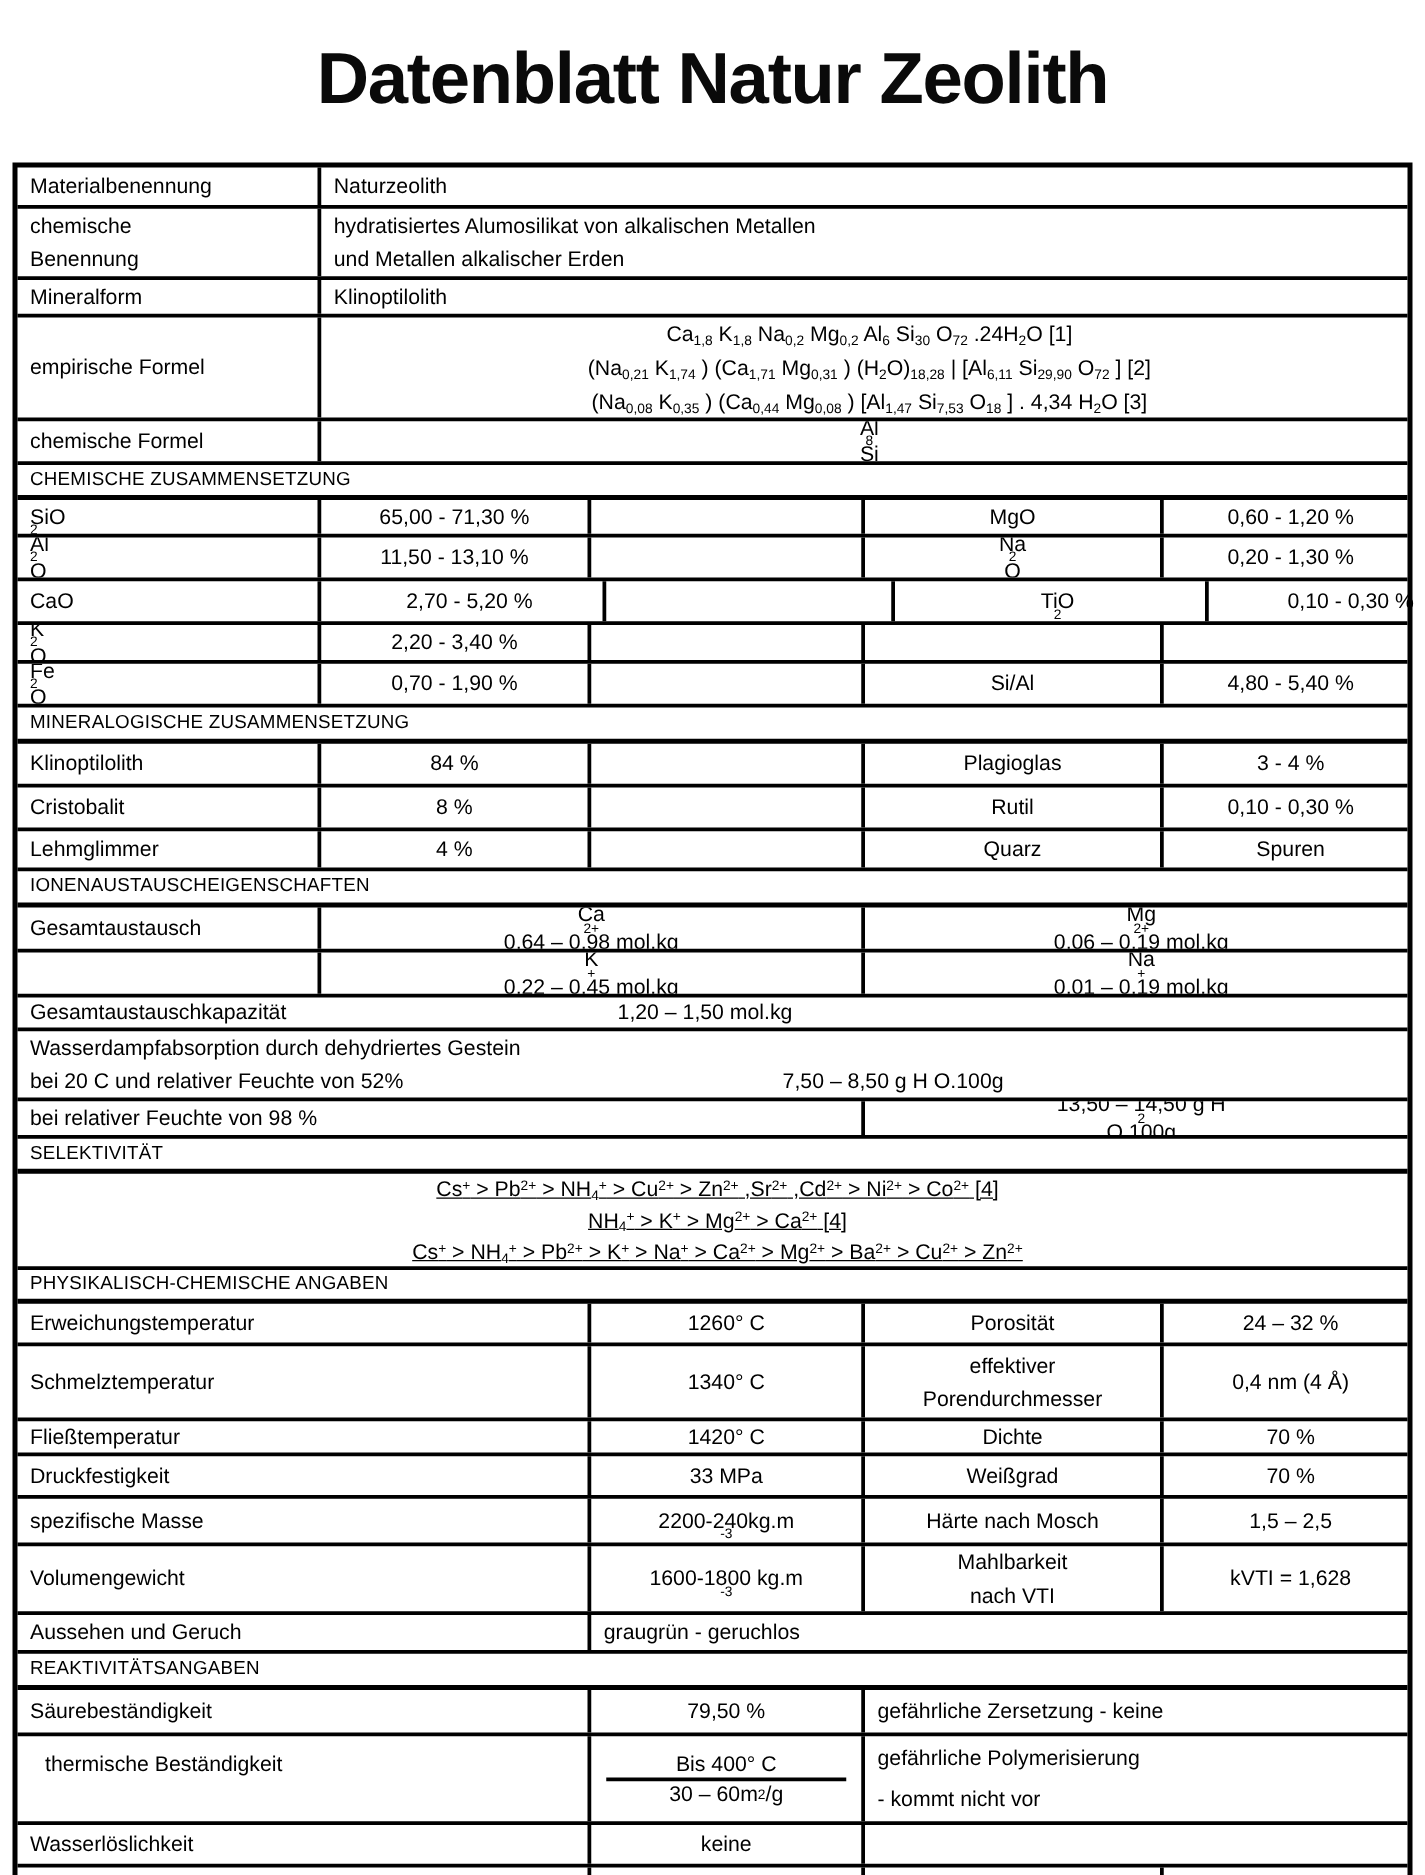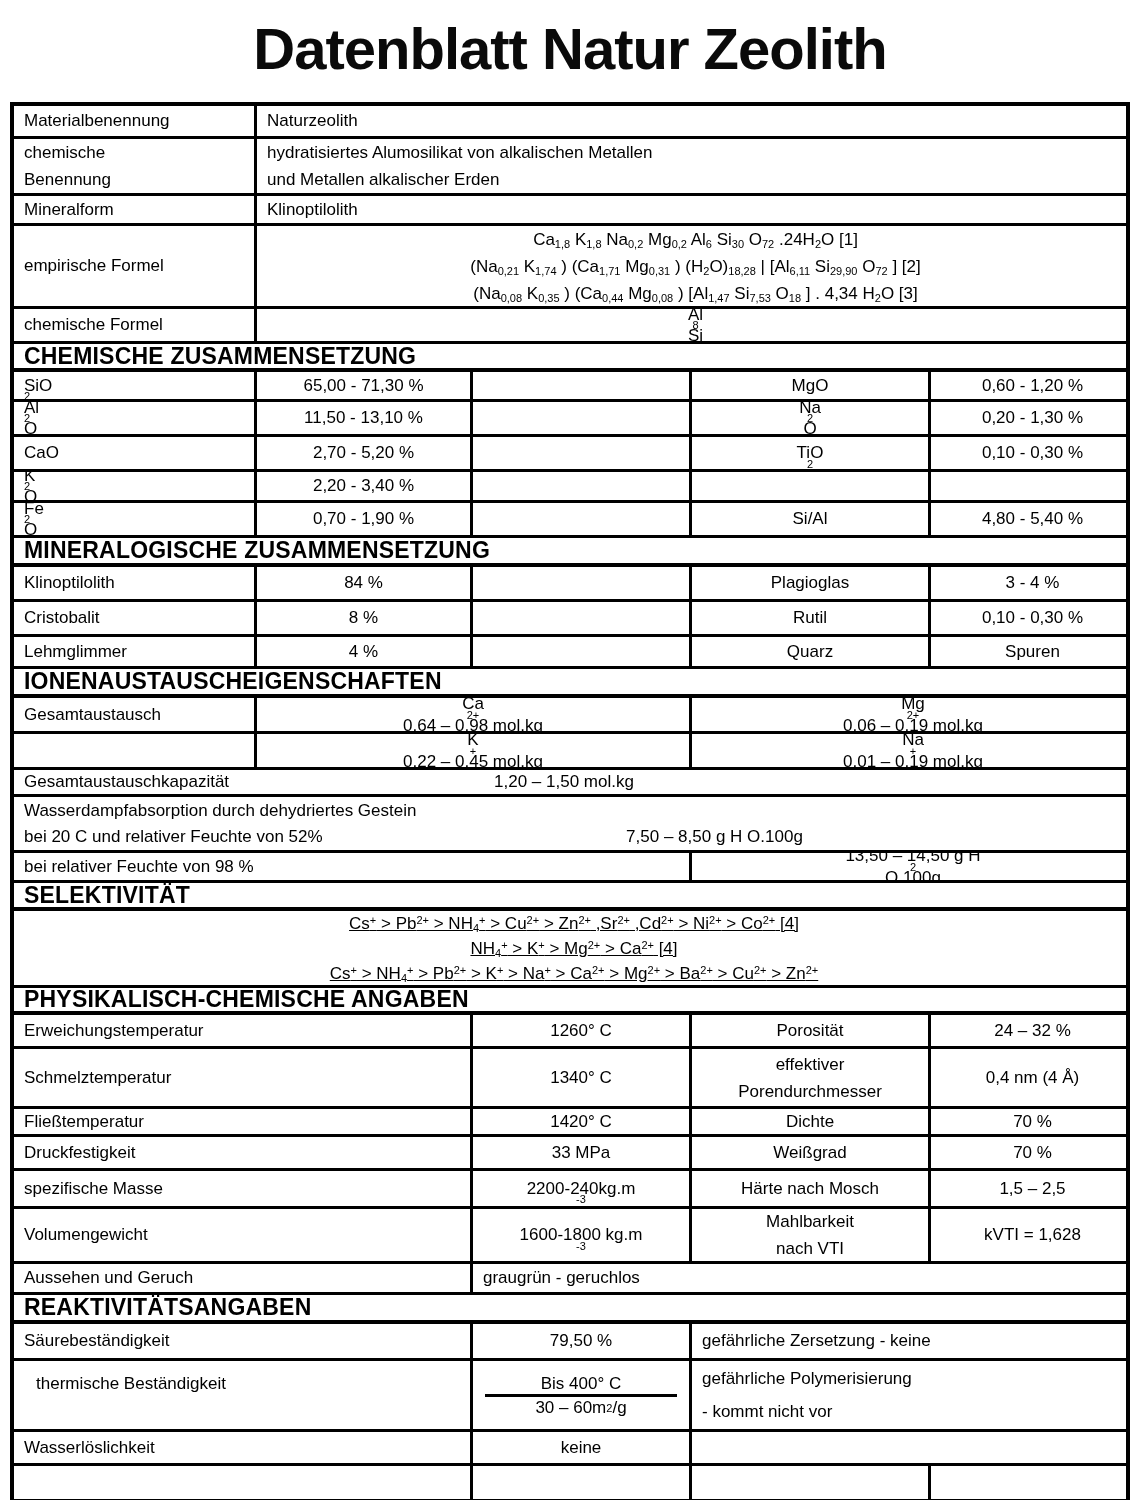--- a/index.html
+++ b/index.html
@@ -1,38 +1,38 @@
 <!DOCTYPE html>
 <html><head>
 <meta charset="utf-8">
 <style>
   html,body{margin:0;padding:0;background:#ffffff;}
   .page{
     width:1140px;height:1500px;background:#ffffff;color:#000;
     font-family:"Liberation Sans", sans-serif;position:relative;overflow:hidden;
   }
   .title{
-    margin:4px;height:94px;line-height:90px;text-align:center;
+    margin:18px;height:94px;line-height:90px;text-align:center;
     font-size:58px;font-weight:bold;letter-spacing:-1px;color:#0a0a0a;
   }
   .table{
     margin:0 10px;border:4px solid #000;background:#fff;
   }
   .row{display:grid;border-bottom:3px solid #000;}
   .row:last-child{border-bottom:none;}
   .hrow{border-bottom:4px solid #000;}
   .cell{
     display:flex;flex-direction:column;justify-content:center;
     box-sizing:border-box;border-right:3px solid #000;
     font-size:17px;line-height:1.25;overflow:hidden;
   }
   .row>.cell:last-child{border-right:none;}
   .cell.l{align-items:flex-start;text-align:left;padding:0 6px 0 10px;}
   .cell.c{align-items:center;text-align:center;padding:0 2px;}
-  .cell.b{font-weight:bold;font-size:23px;letter-spacing:0.2px;}
+  .cell.b{font-weight:normal;font-size:15px;letter-spacing:0.2px;}
   .ln{line-height:26px;}
   .wide-ln .ln{line-height:27px;}
   .sel .ln{line-height:25px;text-decoration:underline;}
   .rline .ln{line-height:33px;}
   sub,sup{font-size:11px;line-height:0;}
   sup{vertical-align:5px;}
   sub{vertical-align:-3px;}
   .ov{position:relative;}
   .ov-value{position:absolute;left:0;right:12px;text-align:center;}
   .rel{position:relative;width:100%;}
@@ -89,21 +89,21 @@
         <div class="cell c">MgO</div>
         <div class="cell c">0,60 - 1,20 %</div>
       </div>
       <div class="row" style="height: 32px; grid-template-columns: 243px 216px 219px 239px 203px;">
         <div class="cell l">Al<sub>2</sub>O<sub>3</sub></div>
         <div class="cell c">11,50 - 13,10 %</div>
         <div class="cell c"></div>
         <div class="cell c">Na<sub>2</sub>O</div>
         <div class="cell c">0,20 - 1,30 %</div>
       </div>
-      <div class="row" style="height: 32px; grid-template-columns: 243px 216px 219px 239px 203px;">
+      <div class="row" style="height: 32px; grid-template-columns: 243px 216px 219px 239px 203px; gap: 12px;">
         <div class="cell l">CaO</div>
         <div class="cell c">2,70 - 5,20 %</div>
         <div class="cell c"></div>
         <div class="cell c">TiO<sub>2</sub></div>
         <div class="cell c">0,10 - 0,30 %</div>
       </div>
       <div class="row" style="height: 28px; grid-template-columns: 243px 216px 219px 239px 203px;">
         <div class="cell l">K<sub>2</sub>O</div>
         <div class="cell c">2,20 - 3,40 %</div>
         <div class="cell c"></div>

